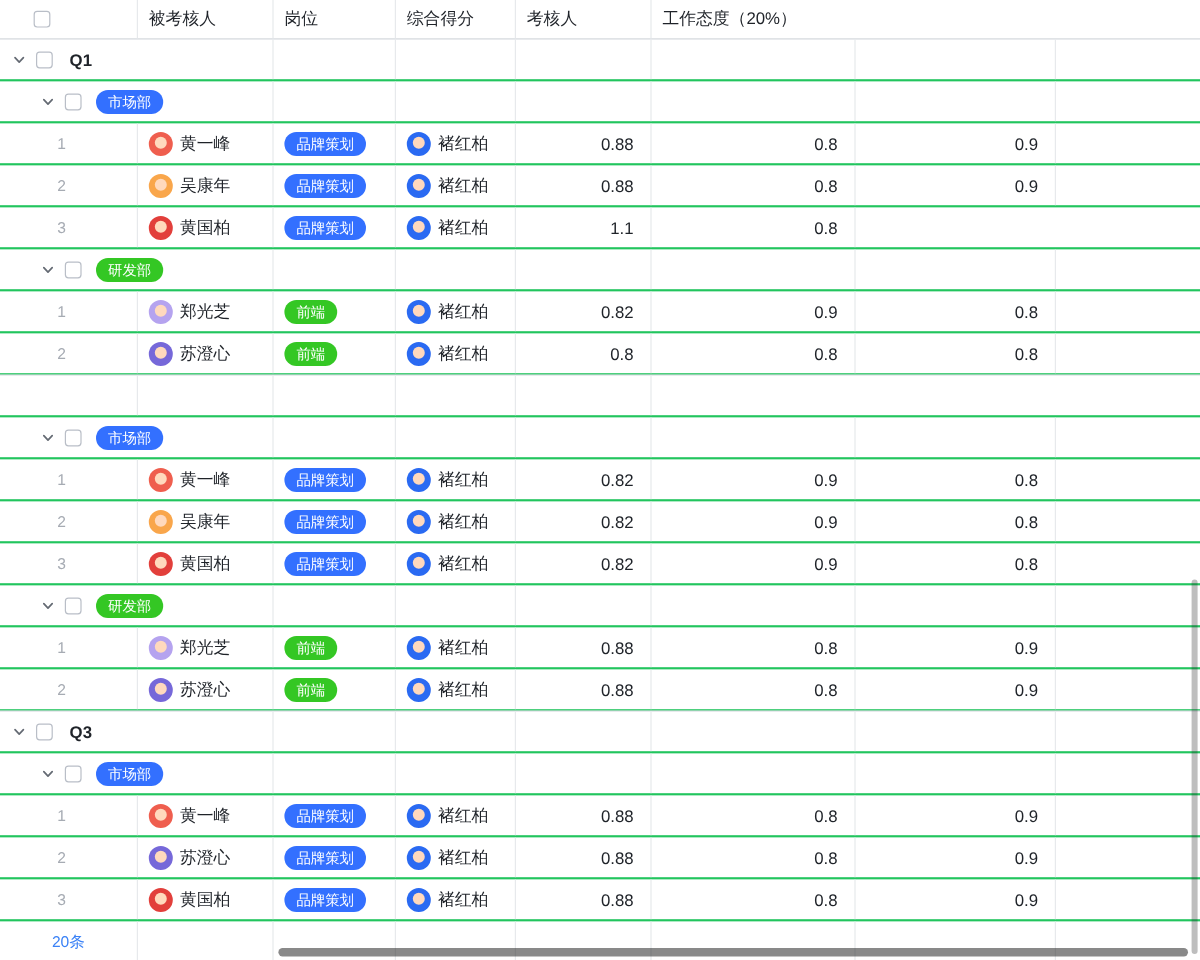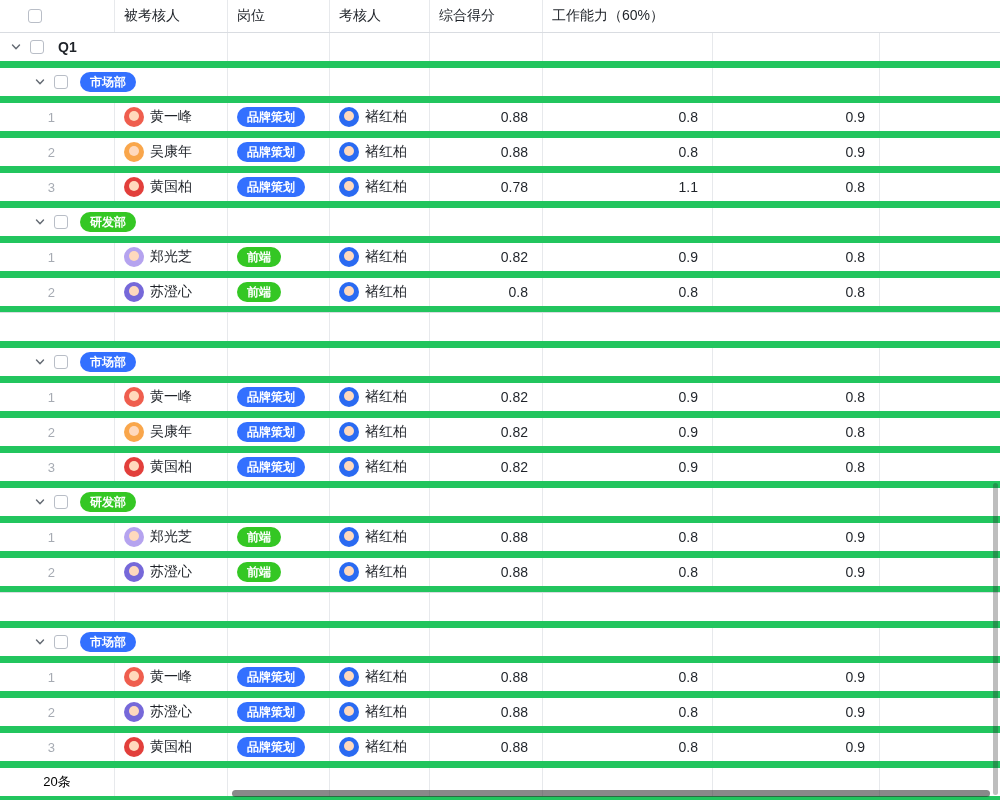--- a/index.html
+++ b/index.html
@@ -9,21 +9,21 @@
     background: #ffffff;
     font-family: "Liberation Sans", "DejaVu Sans", sans-serif;
     color: #1f2329; font-size: 14px;
     position: relative;
   }
   .grid { width: 1000px; }
   .row {
     display: grid;
     grid-template-columns: 115px 113px 102px 100px 113px 170px 167px 120px;
     height: 35px;
-    border-bottom: 7px solid #22c55e;
+    border-bottom: 2px solid #22c55e;
     background: #fff;
   }
   .header-row { height: 33px; border-bottom: 1px solid #dee0e3; }
   .group-row { box-shadow: 0 -1px 0 0 #d9dce1; }
   .cell {
     display: flex; align-items: center;
     border-right: 1px solid #e7e9ec;
     overflow: hidden; white-space: nowrap;
     height: 100%;
   }
@@ -47,34 +47,33 @@
   .group-cell .chev { margin-right: 8px; }
   .group-cell .cb { margin-right: 14px; }
   .group-label { font-weight: 600; font-size: 14px; color: #1f2329; }
   .subgroup-cell { padding-left: 34px; }
   .subgroup-cell .chev { margin-right: 8px; }
   .subgroup-cell .cb { margin-right: 12px; }
   .tag {
     display: inline-block; color: #fff; font-size: 12px;
     line-height: 18px; padding: 1px 10px; border-radius: 11px;
     flex: none;
-    font-weight: bold;
   }
   .avatar {
     width: 20px; height: 20px; border-radius: 50%;
     position: relative; overflow: hidden; flex: none;
   }
   .avatar::after {
     content: ""; position: absolute; left: 5px; top: 4px;
     width: 10px; height: 10px; border-radius: 50%;
     background: #ffd9bd;
   }
   .name { font-size: 14px; color: #1f2329; }
   .footer-count {
-    width: 115px; text-align: center; color: #000000; font-size: 13px;
+    width: 115px; text-align: center; color: #3b82f6; font-size: 13px;
   }
   .hscroll {
     position: absolute; left: 232px; bottom: 3px;
     width: 758px; height: 7px; border-radius: 4px;
     background: rgba(40,40,40,0.55);
   }
   .vscroll {
     position: absolute; right: 2px; top: 483px;
     width: 5px; height: 312px; border-radius: 3px;
     background: rgba(40,40,40,0.30);
@@ -88,27 +87,27 @@
     <div class="cell header-cell first">
       <span class="cb"></span>
     </div>
     <div class="cell header-cell">
       <span>被考核人</span>
     </div>
     <div class="cell header-cell">
       <span>岗位</span>
     </div>
     <div class="cell header-cell">
+      <span>综合得分</span>
+    </div>
+    <div class="cell header-cell">
       <span>考核人</span>
     </div>
     <div class="cell header-cell">
-      <span>综合得分</span>
-    </div>
-    <div class="cell header-cell">
-      <span>工作能力（60%）</span>
+      <span>工作态度（20%）</span>
     </div>
   </div>
 
   <div id="table-body">
       <div class="row group-row">
         <div class="cell merged group-cell">
           <span class="chev">
             <svg width="12" height="12" viewBox="0 0 12 12">
               <path d="M2.5 4 L6 7.8 L9.5 4" fill="none" stroke="#646a73" stroke-width="1.4" stroke-linecap="round" stroke-linejoin="round"></path>
             </svg>
@@ -201,23 +200,20 @@
           <span class="name">黄国柏</span>
         </div>
         <div class="cell pos">
           <span class="tag" style="background: rgb(51, 112, 255);">品牌策划</span>
         </div>
         <div class="cell person">
           <span class="avatar" style="background: rgb(42, 106, 242);"></span>
           <span class="name">褚红柏</span>
         </div>
         <div class="cell num">
-          <span class="name">0.78</span>
-        </div>
-        <div class="cell num">
           <span class="name">1.1</span>
         </div>
         <div class="cell num">
           <span class="name">0.8</span>
         </div>
         <div class="cell num"></div>
       </div>
       <div class="row">
         <div class="cell merged subgroup-cell">
           <span class="chev">
@@ -453,20 +449,29 @@
         </div>
         <div class="cell num">
           <span class="name">0.8</span>
         </div>
         <div class="cell num">
           <span class="name">0.9</span>
         </div>
         <div class="cell num"></div>
       </div>
       <div class="row group-row">
+        <div class="cell merged group-cell">
+          <span class="chev">
+            <svg width="12" height="12" viewBox="0 0 12 12">
+              <path d="M2.5 4 L6 7.8 L9.5 4" fill="none" stroke="#646a73" stroke-width="1.4" stroke-linecap="round" stroke-linejoin="round"></path>
+            </svg>
+          </span>
+          <span class="cb"></span>
+          <span class="group-label">Q3</span>
+        </div>
         <div class="cell"></div>
         <div class="cell"></div>
         <div class="cell"></div>
         <div class="cell"></div>
         <div class="cell"></div>
         <div class="cell"></div>
       </div>
       <div class="row">
         <div class="cell merged subgroup-cell">
           <span class="chev">

